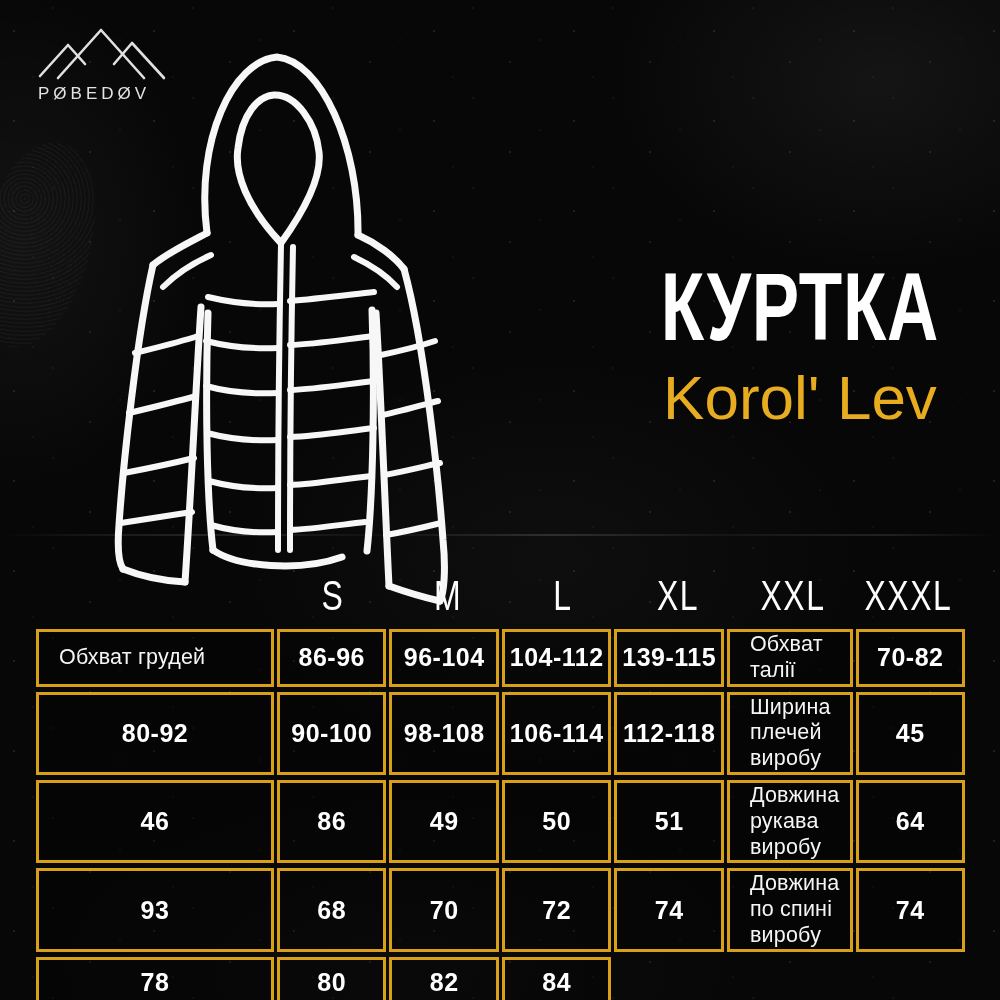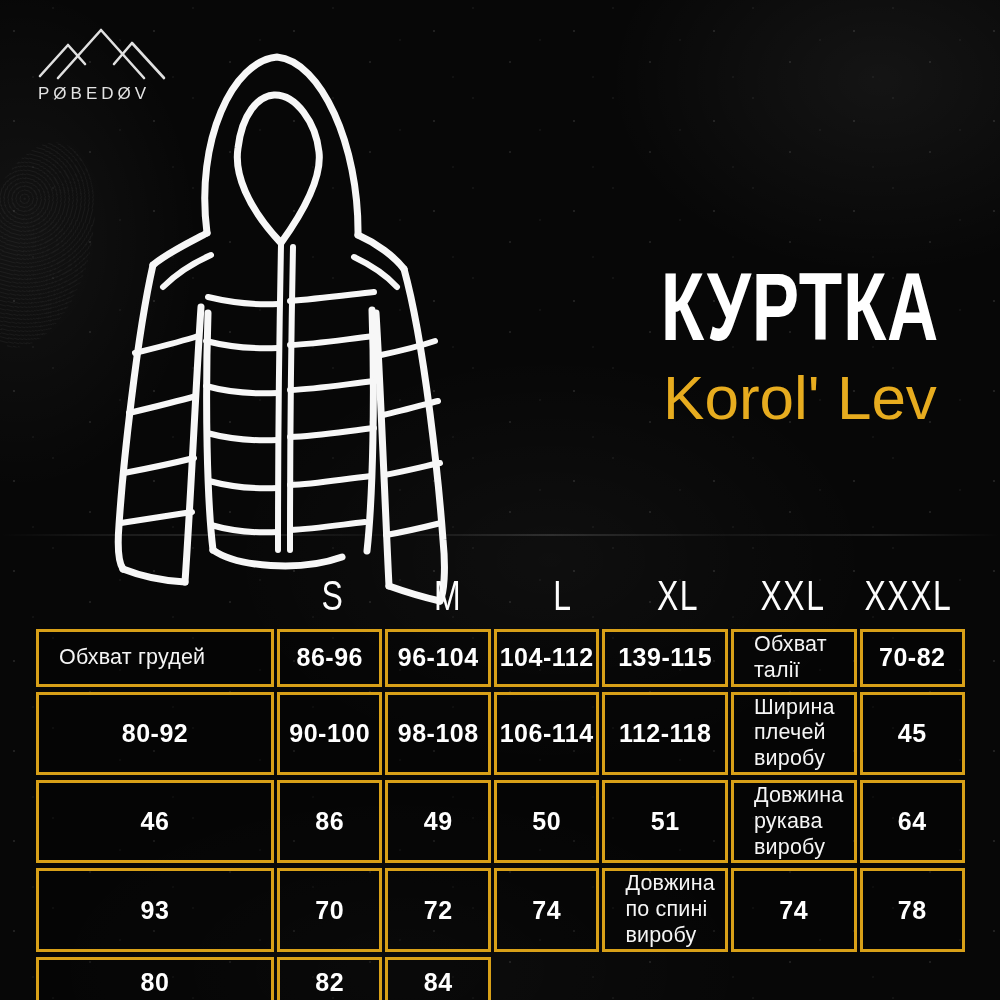--- a/index.html
+++ b/index.html
@@ -195,20 +195,21 @@
     <div class="cell value">45</div>
     <div class="cell value">46</div>
     <div class="cell value">86</div>
     <div class="cell value">49</div>
     <div class="cell value">50</div>
     <div class="cell value">51</div>
 
     <div class="cell label">Довжина рукава виробу</div>
     <div class="cell value">64</div>
     <div class="cell value">93</div>
+    <div class="cell value">68</div>
     <div class="cell value">70</div>
     <div class="cell value">72</div>
     <div class="cell value">74</div>
 
     <div class="cell label">Довжина по спині виробу</div>
     <div class="cell value">74</div>
     <div class="cell value">78</div>
     <div class="cell value">80</div>
     <div class="cell value">82</div>
     <div class="cell value">84</div>

